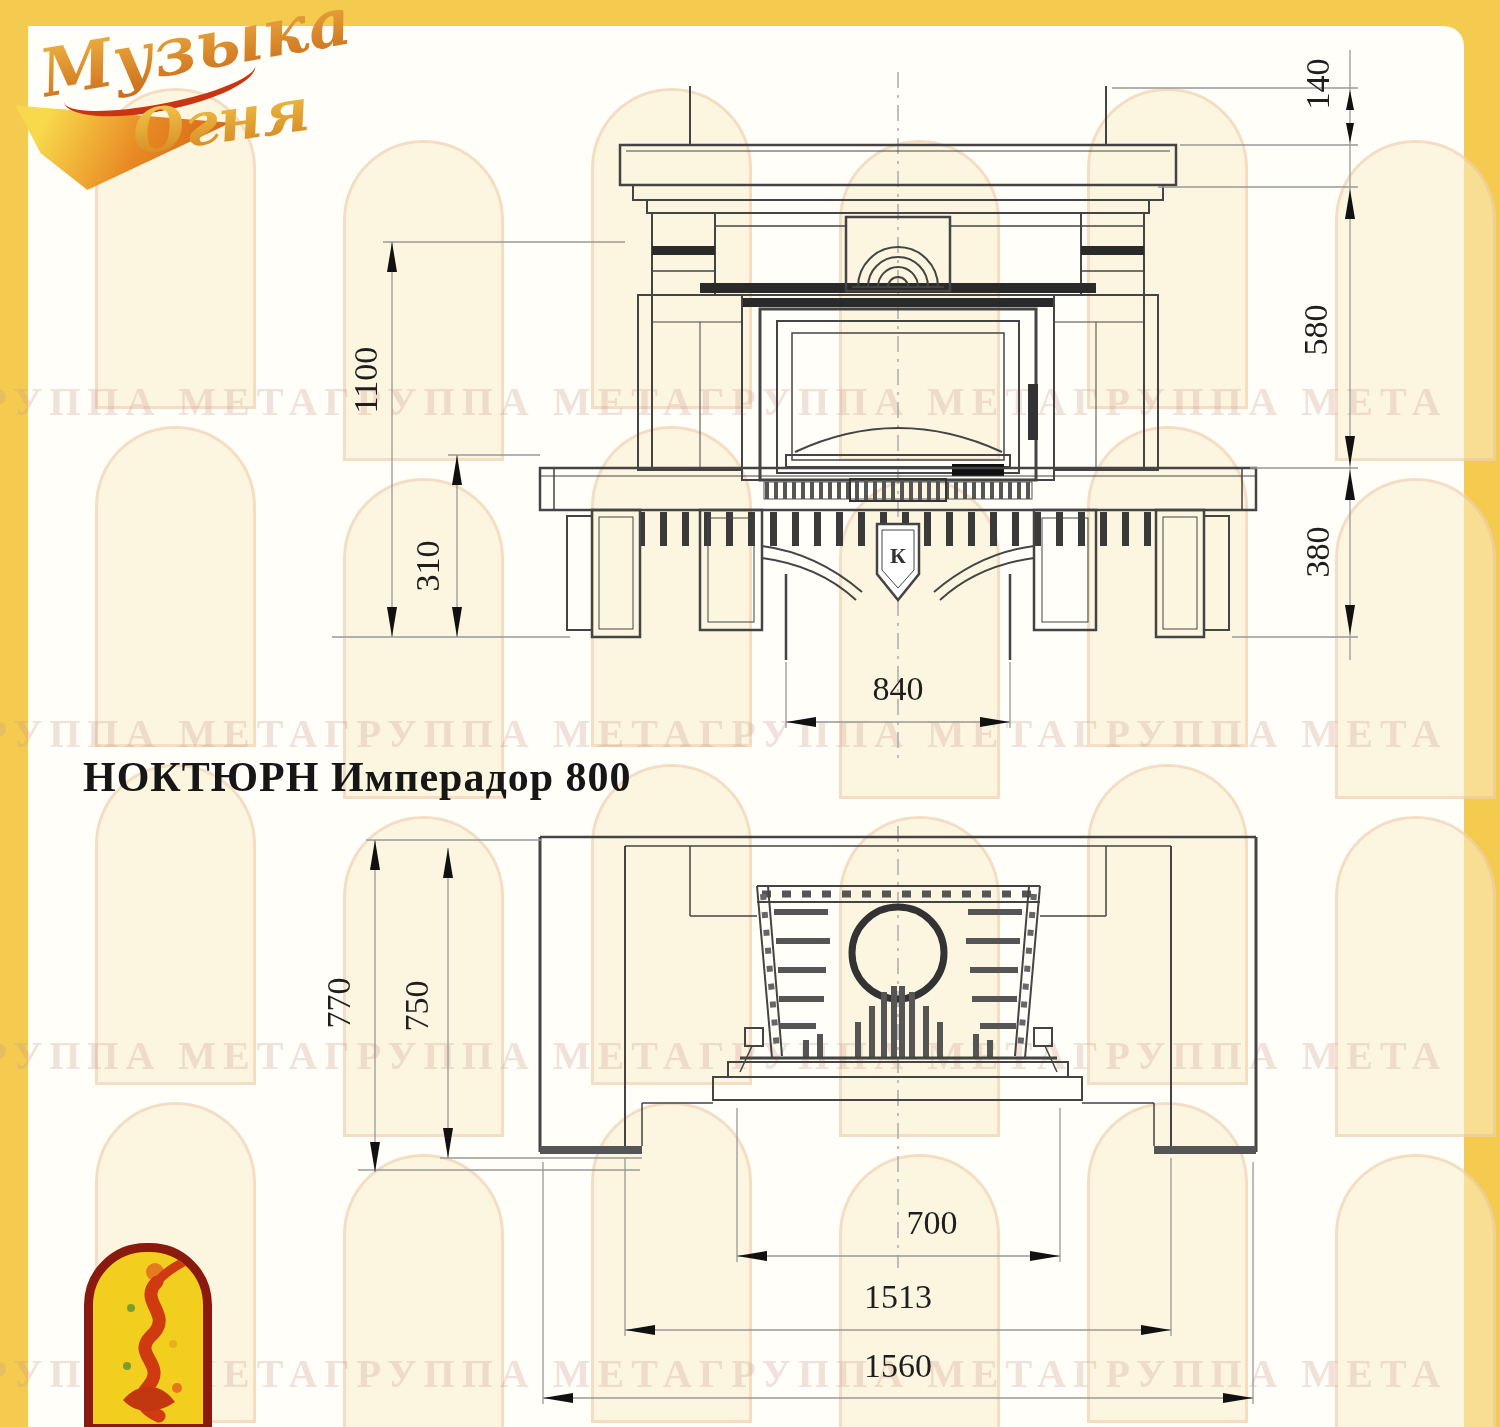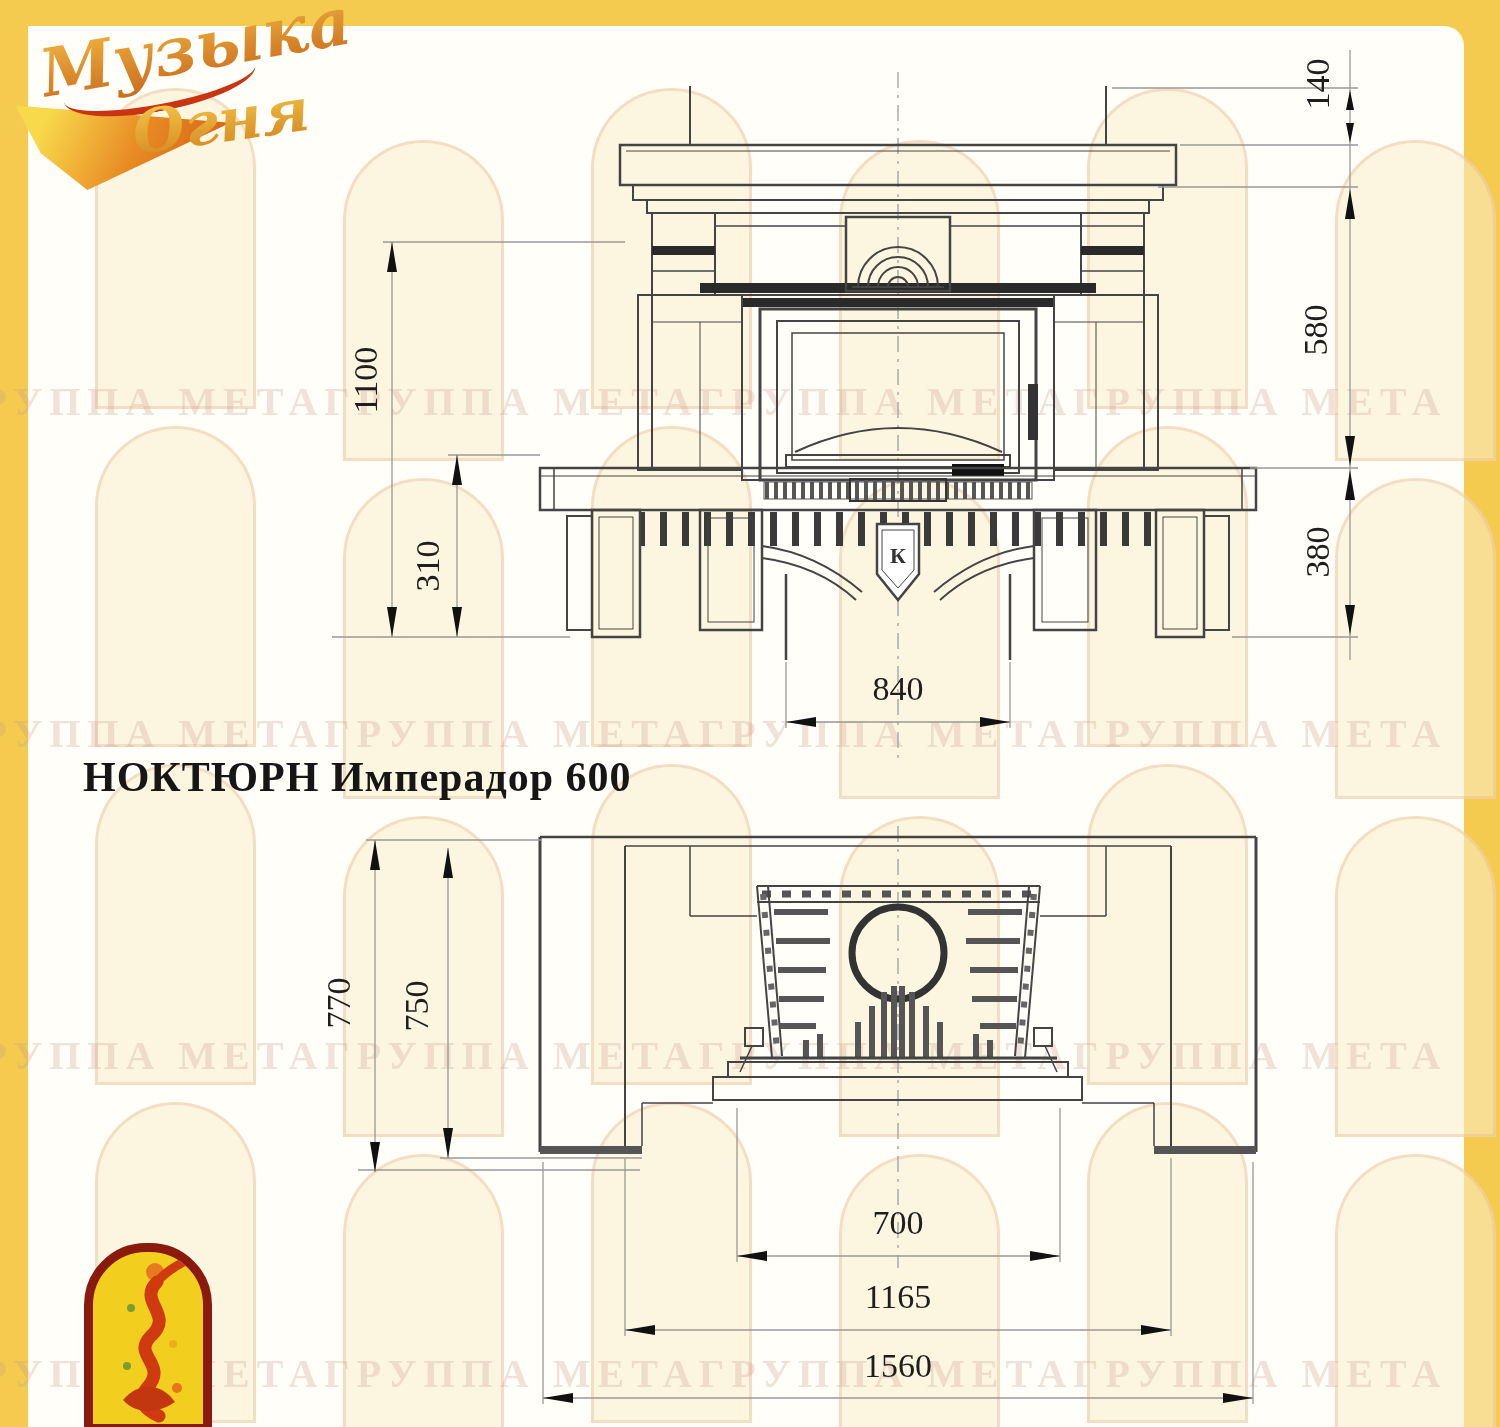--- a/index.html
+++ b/index.html
@@ -245,25 +245,25 @@
 
   <div class="dim rot" style="left:366px;top:380px">1100</div>
   <div class="dim rot" style="left:428px;top:566px">310</div>
   <div class="dim rot" style="left:1318px;top:84px">140</div>
   <div class="dim rot" style="left:1316px;top:330px">580</div>
   <div class="dim rot" style="left:1318px;top:552px">380</div>
   <div class="dim" style="left:898px;top:689px">840</div>
   <div class="kmark">К</div>
   <div class="dim rot" style="left:339px;top:1003px">770</div>
   <div class="dim rot" style="left:417px;top:1006px">750</div>
-  <div class="dim" style="left:898px;top:1223px">700</div>
-  <div class="dim" style="left:898px;top:1297px">1165</div>
+  <div class="dim" style="left:932px;top:1223px">700</div>
+  <div class="dim" style="left:898px;top:1297px">1513</div>
   <div class="dim" style="left:898px;top:1366px">1560</div>
 
-  <div id="page-title">НОКТЮРН Имперадор 600</div>
+  <div id="page-title">НОКТЮРН Имперадор 800</div>
 
   <div class="emblem">
     <svg width="110" height="172" viewBox="0 0 110 172">
       <circle cx="62" cy="20" r="9" fill="#E57B1E"></circle>
       <path d="M64 30 C44 50 82 62 58 84 C38 104 76 112 54 136 C44 148 52 158 66 164" stroke="#D03A10" stroke-width="13" fill="none" stroke-linecap="round"></path>
       <path d="M64 30 C74 18 84 14 94 8" stroke="#D03A10" stroke-width="9" fill="none" stroke-linecap="round"></path>
       <path d="M30 148 C45 130 68 130 82 150 C64 162 44 163 30 148 Z" fill="#C33710"></path>
       <circle cx="38" cy="56" r="4" fill="#7A9E2E"></circle>
       <circle cx="80" cy="92" r="4" fill="#E8B020"></circle>
       <circle cx="34" cy="114" r="4" fill="#7A9E2E"></circle>

